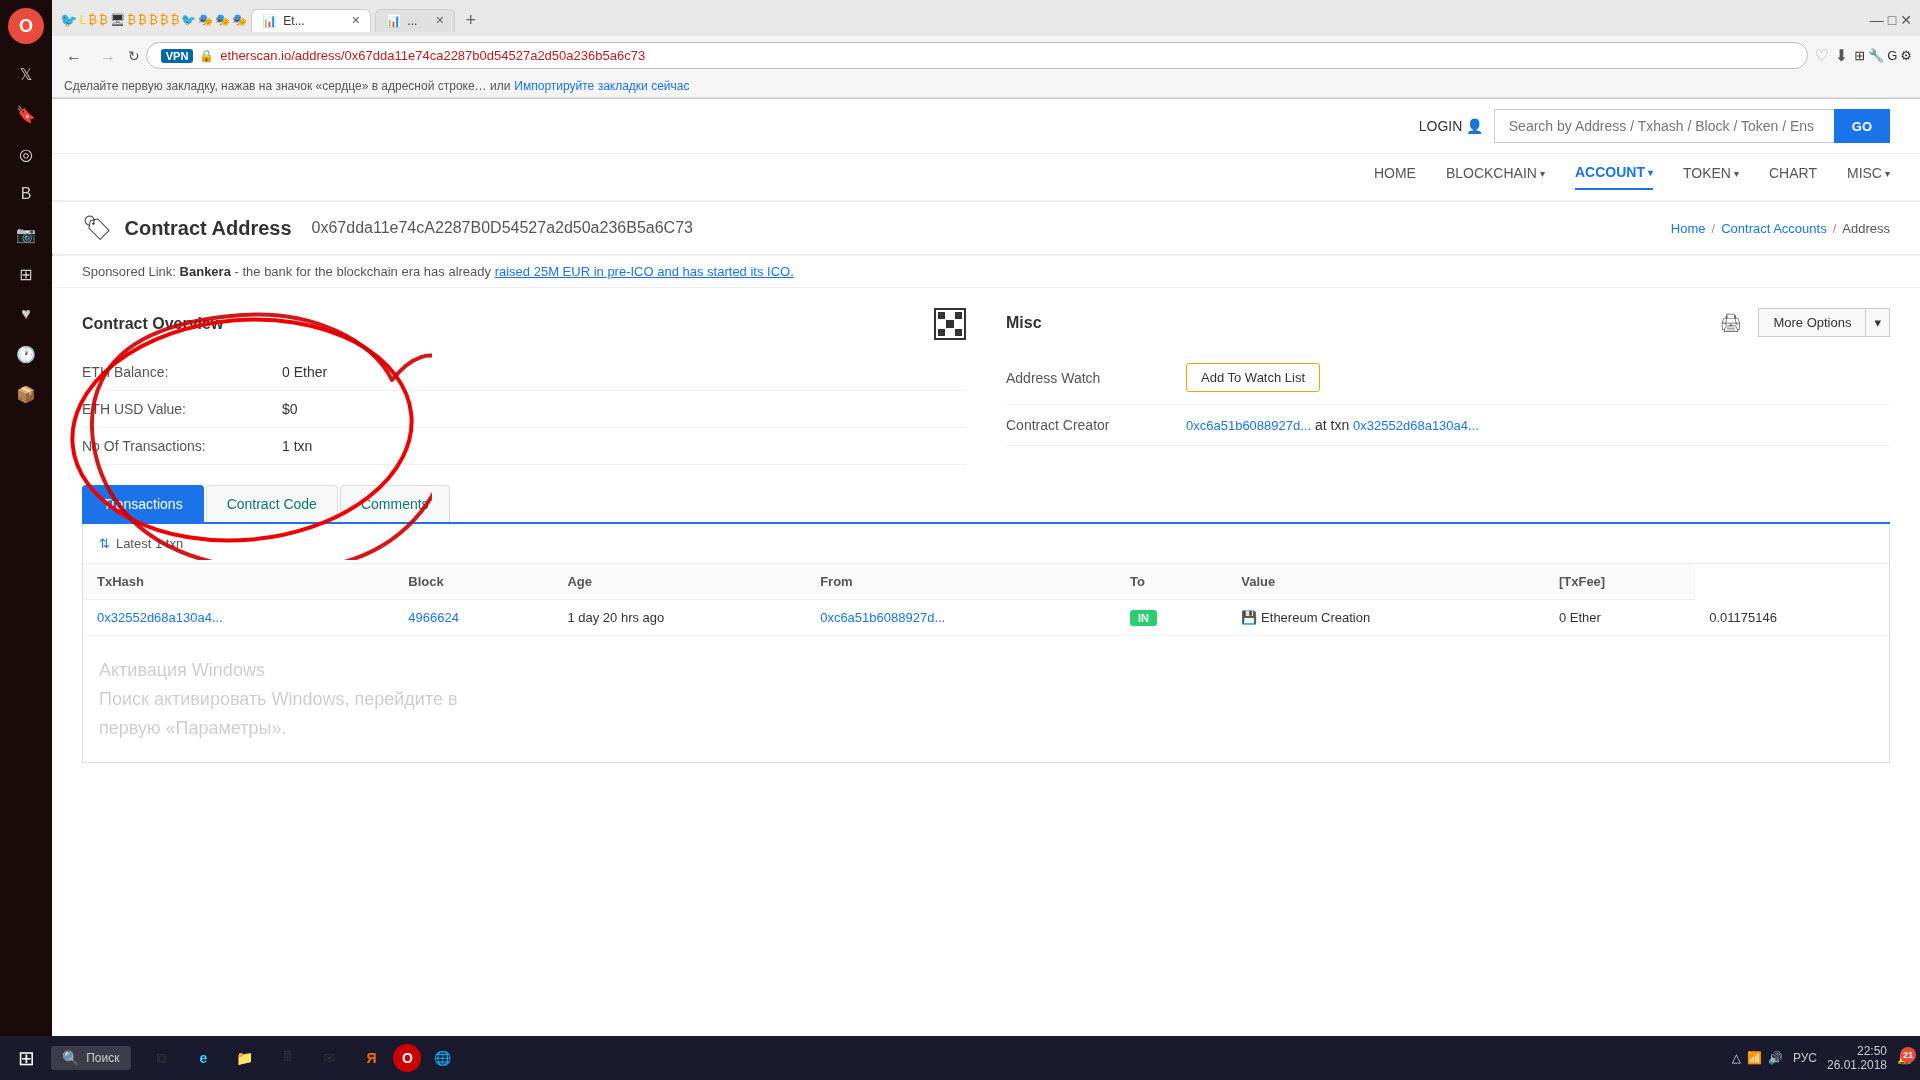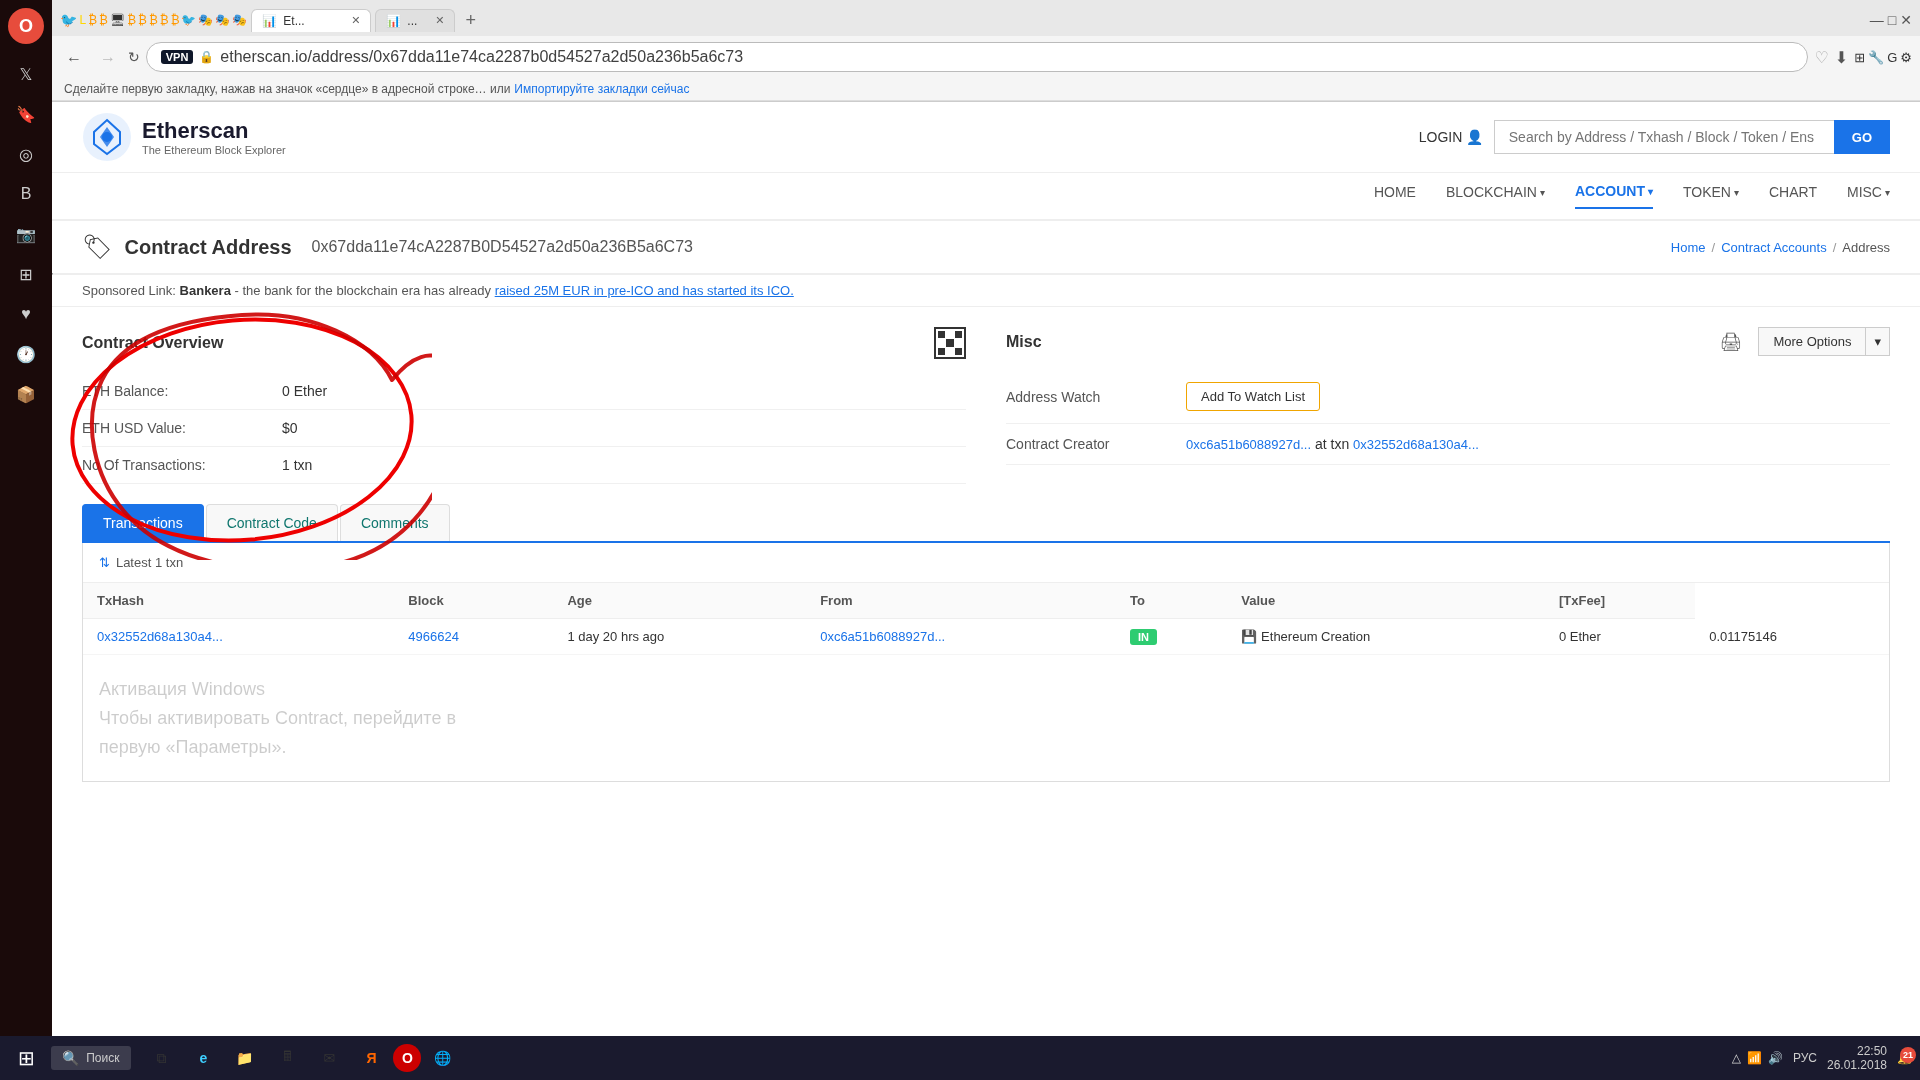--- a/index.html
+++ b/index.html
@@ -12,24 +12,24 @@
     .tab-item { display: flex; align-items: center; background: #fff; border: 1px solid #ccc; border-bottom: none; border-radius: 6px 6px 0 0; padding: 4px 10px; font-size: 12px; gap: 6px; min-width: 120px; max-width: 180px; }
     .tab-item.active { background: #fff; z-index: 1; }
     .tab-item-inactive { background: #e0e0e0; border: 1px solid #ccc; border-bottom: none; border-radius: 6px 6px 0 0; padding: 4px 10px; font-size: 12px; gap: 6px; display: flex; align-items: center; min-width: 80px; }
     .tab-close { color: #666; cursor: pointer; font-size: 11px; margin-left: auto; }
     .new-tab-btn { background: none; border: none; font-size: 18px; color: #666; cursor: pointer; padding: 0 6px; }
 
     .address-bar-row { display: flex; align-items: center; padding: 6px 8px; gap: 6px; background: #f5f5f5; }
     .nav-btn { background: none; border: none; font-size: 16px; color: #555; cursor: pointer; padding: 2px 6px; }
     .nav-btn:disabled { color: #bbb; }
     .reload-btn { background: none; border: none; font-size: 14px; color: #555; cursor: pointer; }
-    .vpn-badge { background: #0f172a; color: #fff; font-size: 11px; font-weight: bold; border-radius: 3px; padding: 1px 5px; }
+    .vpn-badge { background: #0369a1; color: #fff; font-size: 11px; font-weight: bold; border-radius: 3px; padding: 1px 5px; }
     .address-bar { flex: 1; border: 1px solid #bbb; border-radius: 20px; padding: 5px 14px; font-size: 13px; background: #fff; display: flex; align-items: center; gap: 6px; }
     .https-lock { color: #2e7d32; font-size: 12px; }
-    .address-text { flex: 1; color: #404040; font-size: 16px; }
+    .address-text { flex: 1; color: #b91c1c; font-size: 13px; }
     .heart-btn { background: none; border: none; color: #aaa; cursor: pointer; font-size: 16px; }
     .download-btn { background: none; border: none; color: #555; cursor: pointer; font-size: 16px; }
     .ext-icons { display: flex; gap: 3px; align-items: center; }
 
     .bookmark-bar { background: #f5f5f5; padding: 4px 12px; font-size: 12px; color: #555; border-bottom: 1px solid #ddd; display: flex; align-items: center; gap: 4px; }
     .bookmark-bar a { color: #1a73e8; text-decoration: none; }
 
     
     .page { background: #fff; }
 
@@ -221,33 +221,20 @@
 
     <div class="bookmark-bar">
       <span>Сделайте первую закладку, нажав на значок «сердце» в адресной строке… или</span>
       <a href="#">Импортируйте закладки сейчас</a>
     </div>
   </div>
 
   <div class="page">
 
     <div class="site-header">
-      <div class="logo-area">
-
-        <svg width="50" height="50" viewBox="0 0 50 50">
-          <circle cx="25" cy="25" r="24" fill="#1a73e8" opacity="0.1"></circle>
-          <path d="M25 8 L38 20 L38 32 L25 42 L12 32 L12 20 Z" fill="none" stroke="#1a73e8" stroke-width="2"></path>
-          <path d="M18 25 L25 15 L32 25 L25 35 Z" fill="#1a73e8" opacity="0.8"></path>
-          <circle cx="25" cy="25" r="5" fill="#1a73e8"></circle>
-        </svg>
-        <div class="logo-text-area">
-          <div class="logo-title">Etherscan</div>
-          <div class="logo-subtitle">The Ethereum Block Explorer</div>
-        </div>
-      </div>
       <div class="header-right">
         <button class="login-btn">
           <span>LOGIN</span>
           <span>👤</span>
         </button>
         <div class="search-bar">
           <input class="search-input" type="text" placeholder="Search by Address / Txhash / Block / Token / Ens" style="">
           <button class="search-go-btn">GO</button>
         </div>
       </div>
@@ -405,21 +392,21 @@
                 <span>Ethereum Creation</span>
               </td>
               <td>0 Ether</td>
               <td>0.01175146</td>
             </tr>
           </tbody>
         </table>
 
         <div style="padding:20px 16px;color:rgba(0,0,0,0.2);font-size:18px;line-height:1.6;">
           <div>Активация Windows</div>
-          <div>Чтобы активировать Contract, перейдите в</div>
+          <div>Поиск активировать Windows, перейдите в</div>
           <div>первую «Параметры».</div>
         </div>
       </div>
     </div>
 
   </div>
 </div>
 
 <div class="taskbar">
   <button class="taskbar-start">⊞</button>

